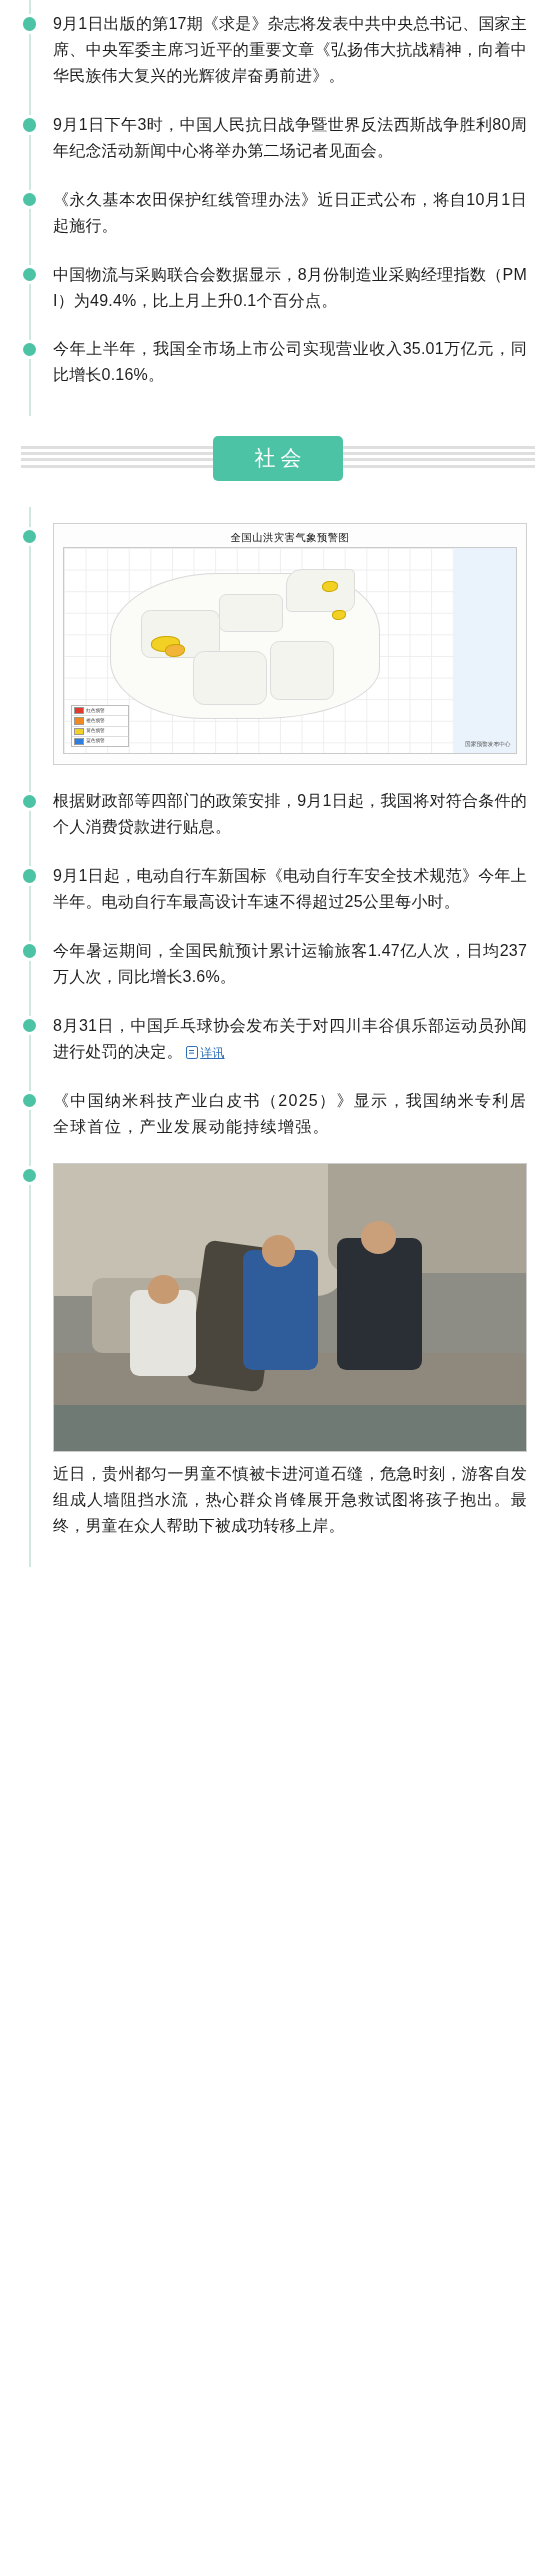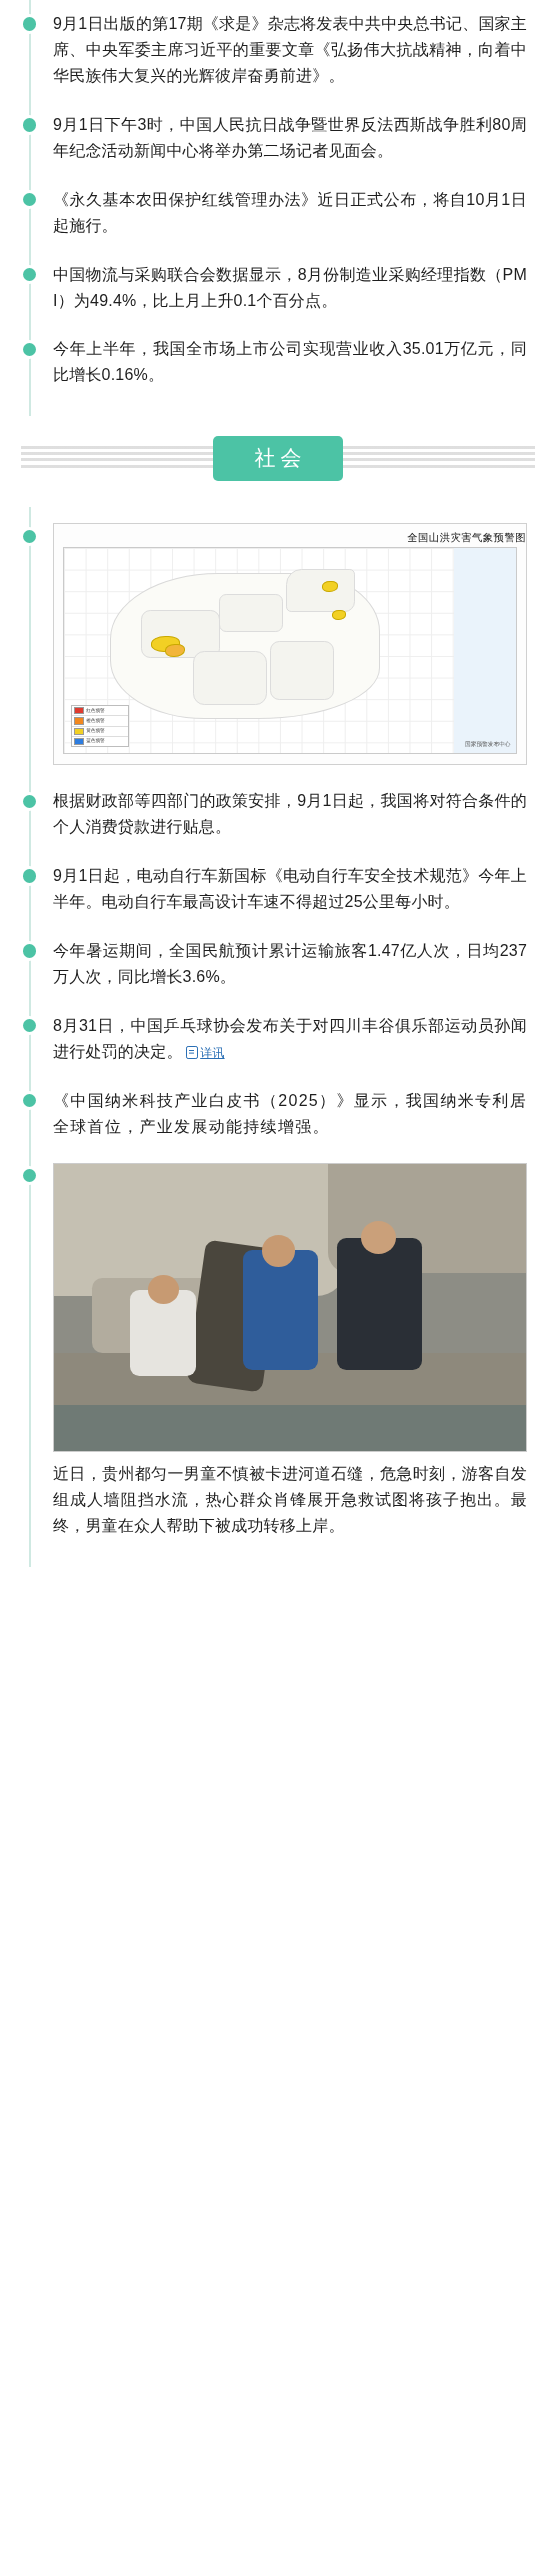--- a/index.html
+++ b/index.html
@@ -139,21 +139,21 @@
     background: #fdfdfd;
     position: relative;
     overflow: hidden;
     box-sizing: border-box;
   }
   .map-title {
     position: absolute;
     top: 6.2px;
     left: 0;
     right: 0;
-    text-align: right;
+    text-align: center;
     font-size: 10.3px;
     color: #111;
     letter-spacing: 0.5px;
   }
   .map-frame {
     position: absolute;
     top: 23px;
     left: 9.3px;
     right: 9.3px;
     bottom: 10.3px;

